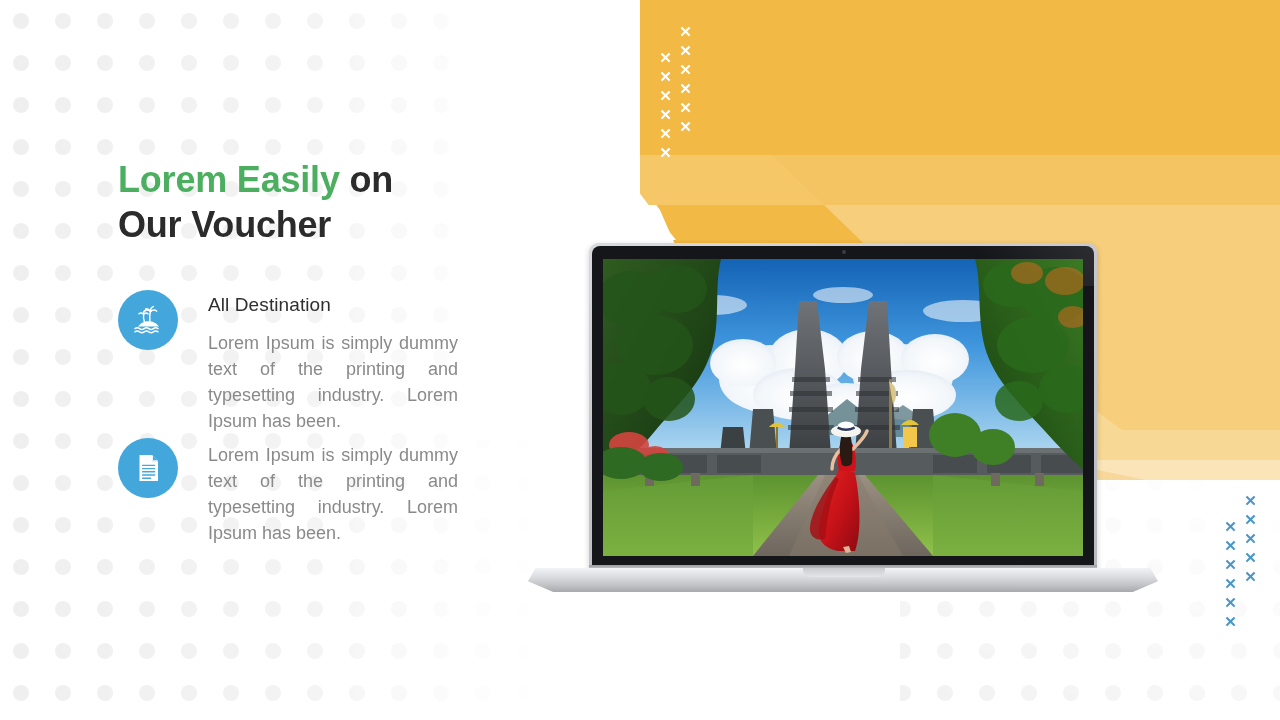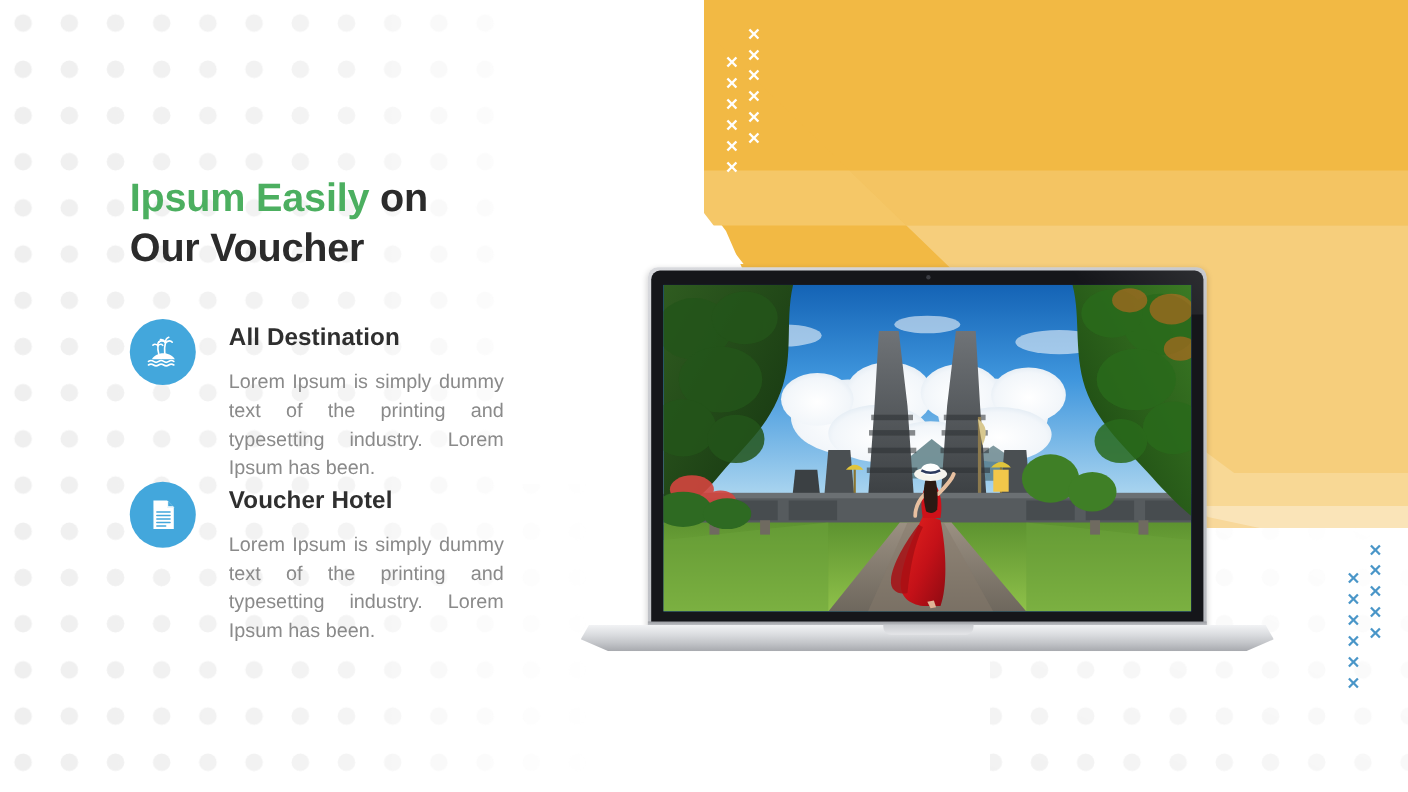--- a/index.html
+++ b/index.html
@@ -77,22 +77,22 @@
     align-items:center;
     justify-content:center;
   }
   .feat-icon svg { display:block; }
 
   .feat-body {
     margin-left:90px;
     padding-top:4px;
   }
   .feat-title {
-    font-size:22px;
-    font-weight:700;
+    font-size:19px;
+    font-weight:400;
     color:#2f2f2f;
     letter-spacing:0.1px;
     margin-bottom:14px;
   }
   .feat-desc {
     font-size:18px;
     line-height:26px;
     color:#8a8a8a;
     width:250px;
     text-align:justify;
@@ -259,21 +259,21 @@
 
     <span class="x-mark" style="left:4px;  top:30px; color:#4A96C8;">✕</span>
     <span class="x-mark" style="left:4px;  top:49px; color:#4A96C8;">✕</span>
     <span class="x-mark" style="left:4px;  top:68px; color:#4A96C8;">✕</span>
     <span class="x-mark" style="left:4px;  top:87px; color:#4A96C8;">✕</span>
     <span class="x-mark" style="left:4px;  top:106px;color:#4A96C8;">✕</span>
     <span class="x-mark" style="left:4px;  top:125px;color:#4A96C8;">✕</span>
   </div>
 
   <h1 class="headline">
-    <span class="hl-green">Ipsum Easily</span><span> on</span><br>
+    <span class="hl-green">Lorem Easily</span><span> on</span><br>
     <span>Our Voucher</span>
   </h1>
 
   <div class="feature feature-1">
     <div class="feat-icon">
       <svg width="34" height="34" viewBox="0 0 34 34" aria-hidden="true">
 
         <path d="M7 23.5 C10 19.5, 14 18.2, 17.5 18.2 C21 18.2, 25 19.5, 28 23.5 Z" fill="#ffffff"></path>
 
         <path d="M18.8 19 C18.4 15, 18.6 11.5, 19.4 8.6" stroke="#ffffff" stroke-width="1.5" fill="none" stroke-linecap="round"></path>
@@ -308,21 +308,20 @@
         <g stroke="#43A7DC" stroke-width="1.4" stroke-linecap="round">
           <line x1="10.6" y1="13.4" x2="22.6" y2="13.4"></line>
           <line x1="10.6" y1="16.6" x2="22.6" y2="16.6"></line>
           <line x1="10.6" y1="19.8" x2="22.6" y2="19.8"></line>
           <line x1="10.6" y1="23" x2="22.6" y2="23"></line>
           <line x1="10.6" y1="26.2" x2="18.6" y2="26.2"></line>
         </g>
       </svg>
     </div>
     <div class="feat-body">
-      <div class="feat-title">Voucher Hotel</div>
       <div class="feat-desc">Lorem Ipsum is simply dummy text of the printing and typesetting industry. Lorem Ipsum has been.</div>
     </div>
   </div>
 
   <div class="laptop">
     <div class="laptop-lid"></div>
     <div class="laptop-bezel"></div>
     <div class="laptop-cam"></div>
 
     <div class="laptop-screen">

